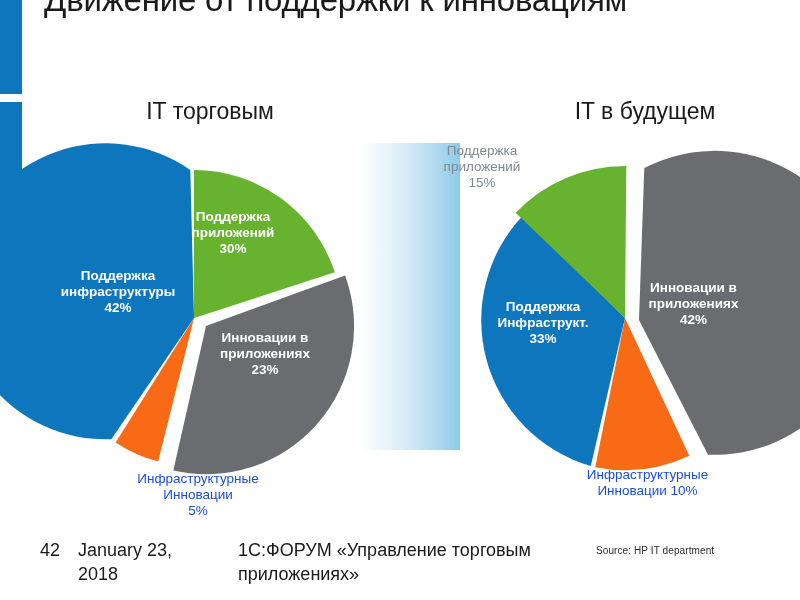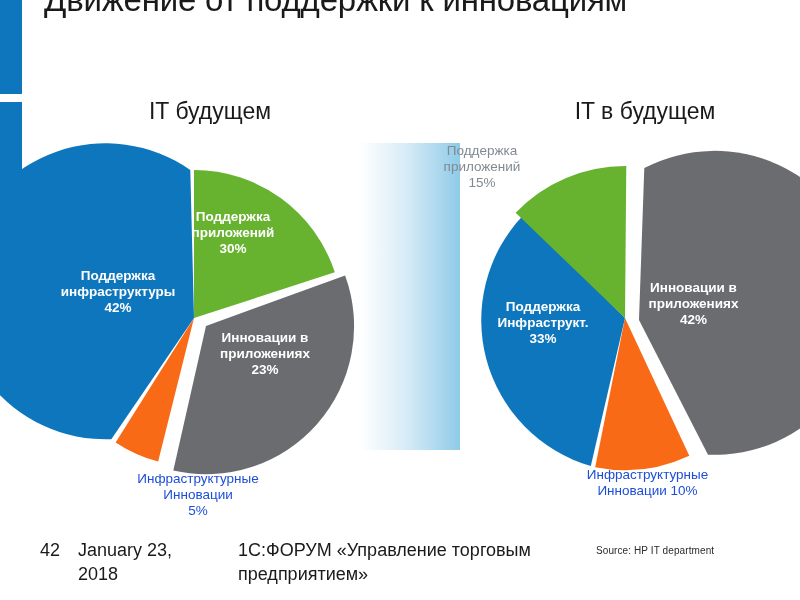--- a/index.html
+++ b/index.html
@@ -202,21 +202,21 @@
 <body>
 
 <div id="slide">
 
   <div class="accent-bar top"></div>
   <div class="accent-bar bottom"></div>
 
   <div class="slide-title">Движение от поддержки к инновациям</div>
 
   <div class="chart-heading left">IT
-будущем</div>
+торговым</div>
   <div class="chart-heading right">IT в будущем</div>
 
   <div class="gradient-band"></div>
 
   <div class="pie-wrap left">
     <svg class="pie-svg" viewBox="0 0 300 310">
 
       <path fill="#67B22E" d="M150,150 L150,2 A148,148 0 0,1 290.8,104.3 Z"></path>
 
       <g transform="translate(12,8)">
@@ -264,17 +264,17 @@
 Инфраструкт.
 33%</div>
   <div class="pie-label" id="lbl-r-gray">Инновации в
 приложениях
 42%</div>
   <div class="pie-label outside" id="lbl-r-orange">Инфраструктурные
 Инновации 10%</div>
 
   <div class="footer-pagenum">42</div>
   <div class="footer-date">January 23, 2018</div>
-  <div class="footer-event">1C:ФОРУМ «Управление торговым предприятием»</div>
+  <div class="footer-event">1C:ФОРУМ «Управление торговым приложениях»</div>
   <div class="footer-source">Source: HP IT department</div>
 
 
 </div>
 
 </body></html>

